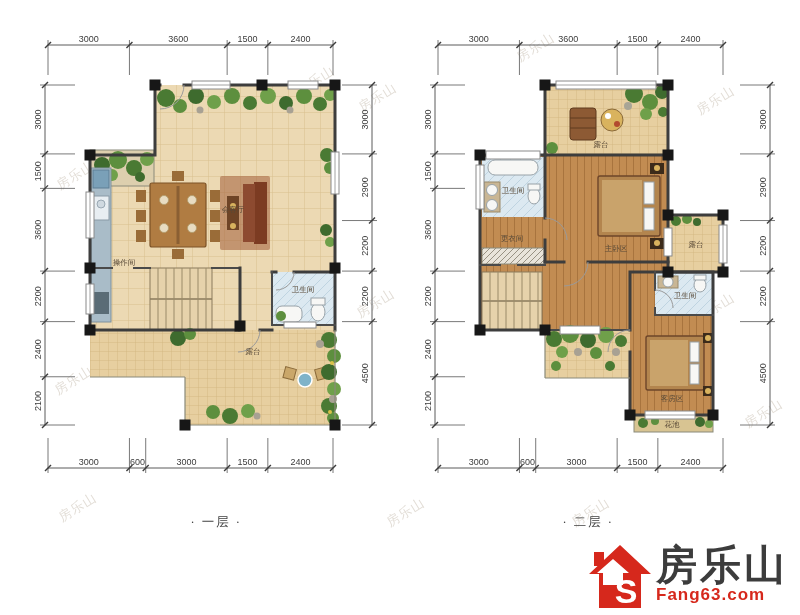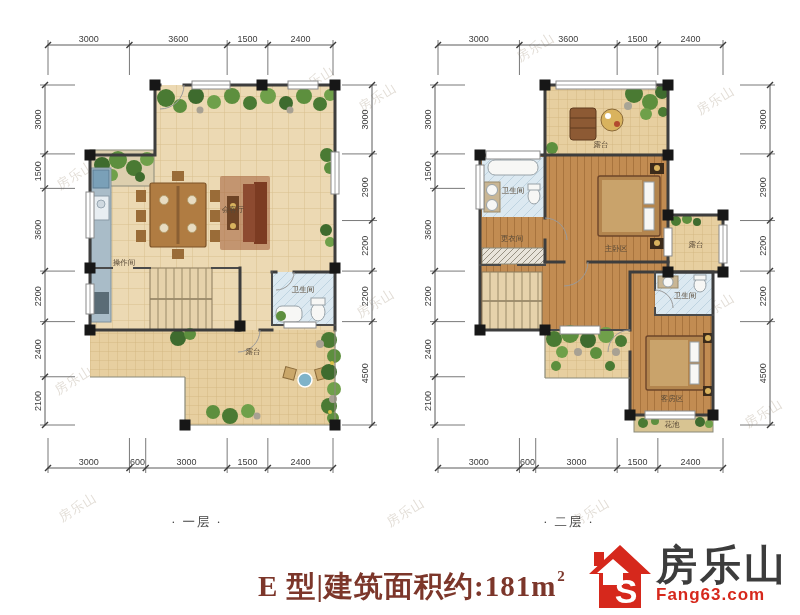--- a/index.html
+++ b/index.html
@@ -13,21 +13,21 @@
   .roomtext{font:7.5px "Liberation Sans",sans-serif;fill:#584937;}
   .wm{font:13px "Liberation Sans",sans-serif;fill:rgba(168,152,130,0.33);letter-spacing:1px;}
   .wall{stroke:#3d3d3d;stroke-width:3;fill:none;stroke-linecap:square;}
   .wall2{stroke:#4a4a4a;stroke-width:2;fill:none;stroke-linecap:square;}
   .thin{stroke:#8a8a7a;stroke-width:1.2;fill:none;}
   .col{fill:#171717;}
   .window{fill:#ffffff;stroke:#8a8a8a;stroke-width:1;}
   .fixture{fill:#f7f7f5;stroke:#98a2a8;stroke-width:1;}
   .arc{stroke:#9a9a9a;stroke-width:1;fill:none;}
   .tread{stroke:#9a8a68;stroke-width:1;fill:none;}
-  .caption{position:absolute;top:514px;width:90px;text-align:center;
+  .caption{position:absolute;top:514px;width:90px;text-align:right;
            font:12.5px "Liberation Serif",serif;color:#3f3f3f;letter-spacing:2px;}
   #cap1{left:152px;} #cap2{left:524px;}
   .title{position:absolute;left:258px;top:567px;font-family:"Liberation Serif",serif;
          font-size:29px;font-weight:600;color:#7c362a;letter-spacing:1px;white-space:nowrap;}
   .title sup{font-size:15px;position:relative;top:-4px;left:1px;}
   .logo{position:absolute;left:588px;top:544px;display:flex;align-items:flex-start;}
   .logo-text{margin-left:4px;}
   .logo-name{font-size:41px;line-height:42px;font-weight:bold;color:#3c3c3c;letter-spacing:3px;
              font-family:"Liberation Sans",sans-serif;}
   .logo-domain{font-size:17px;line-height:18px;font-weight:bold;color:#d6281c;letter-spacing:1px;
@@ -526,23 +526,20 @@
         <text x="672" y="401" class="roomtext" text-anchor="middle">客房区</text>
         <text x="672" y="427" class="roomtext" text-anchor="middle">花池</text>
       </g>
 </svg>
 
 
 <div class="caption" id="cap1">· 一层 ·</div>
 <div class="caption" id="cap2">· 二层 ·</div>
 
 
-<div class="title">
-  <span>E 型|建筑面积约:181m</span><sup>2</sup>
-</div>
 
 
 <div class="logo">
   <svg width="64" height="66" viewBox="0 0 64 66">
     <rect x="6" y="8" width="10" height="14" fill="#d6281c"></rect>
     <path d="M32 1 L63 30 H53 V64 H11 V30 H1 Z" fill="#d6281c"></path>
     <path d="M25 15 L41 29 H35 V41 H15 V29 H9 Z" fill="#ffffff"></path>
     <text x="38" y="59" font-family="Liberation Sans, sans-serif" font-size="34" font-weight="bold" fill="#ffffff" text-anchor="middle">S</text>
   </svg>
   <div class="logo-text">

